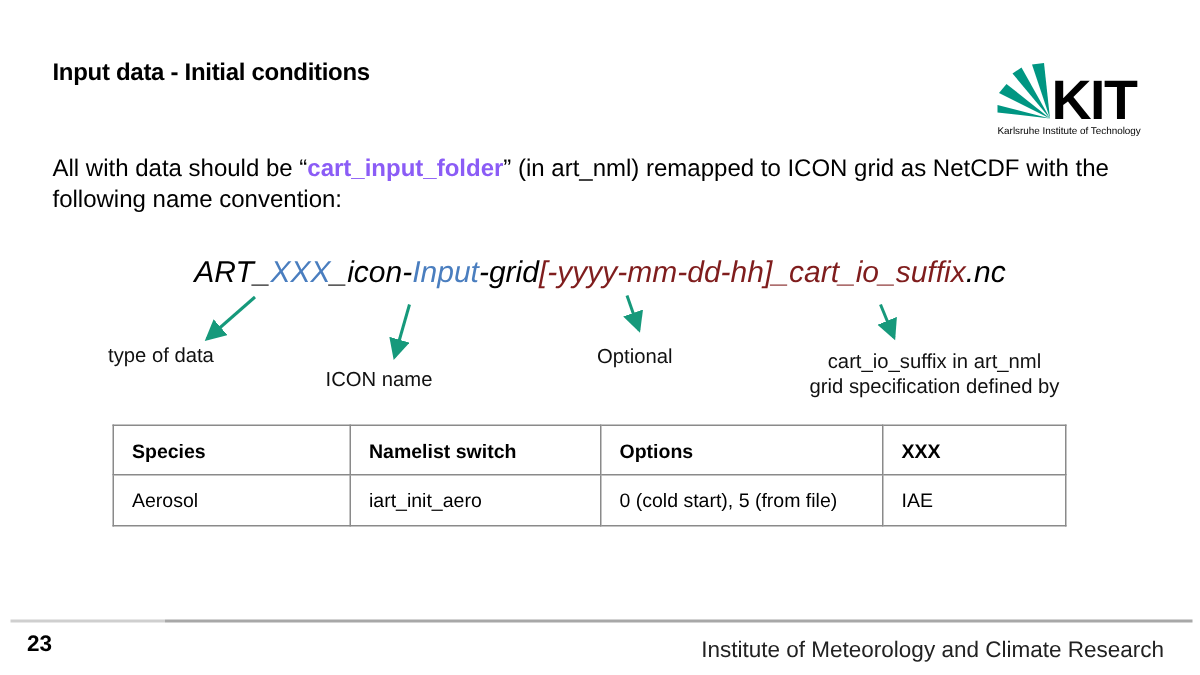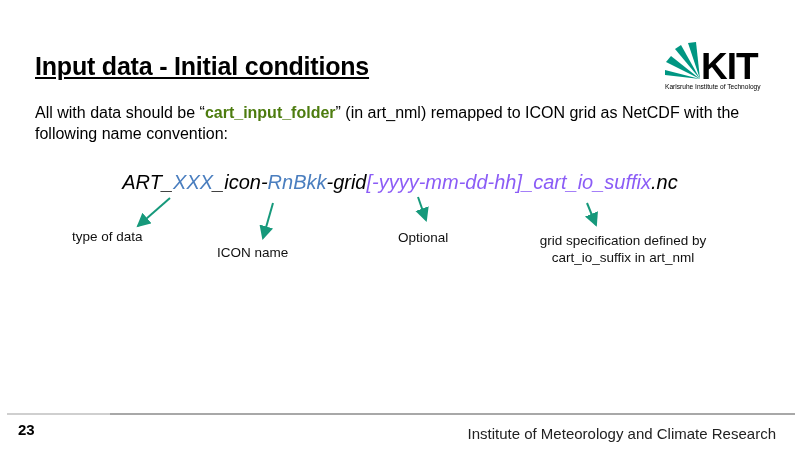--- a/index.html
+++ b/index.html
@@ -2,22 +2,22 @@
 <html><head>
 <meta charset="utf-8">
 <style>
   * { margin:0; padding:0; box-sizing:border-box; }
   html,body { width:800px; height:450px; }
   body {
     position:relative; background:#ffffff; overflow:hidden;
     font-family:"Liberation Sans", sans-serif; color:#000;
   }
   .title {
-    position:absolute; left:35px; top:52px;
-    font-size:25px; font-weight:bold; letter-spacing:-0.2px;text-decoration:underline;
+    position:absolute; left:35px; top:40px;
+    font-size:16px; font-weight:bold; letter-spacing:-0.2px;
   }
   .logo { position:absolute; left:660px; top:40px; width:116px; height:52px;text-align:center; }
   .intro {
     position:absolute; left:35px; top:102px; width:742px;
     font-size:16px; line-height:21px;
   }
   .intro .hl { font-weight:bold; }
   .filename {
     position:absolute; left:0; top:171px; width:800px;
     text-align:center; font-size:20px; font-style:italic;
@@ -57,51 +57,63 @@
       <polygon points="40,39 5,35 5,30"></polygon>
       <polygon points="40,39 6,22 11,16"></polygon>
       <polygon points="40,39 15,9 21,5"></polygon>
       <polygon points="40,39 28,3 36,2"></polygon>
     </g>
     <text x="41" y="39" font-family="Liberation Sans, sans-serif" font-size="37" font-weight="bold" fill="#000" letter-spacing="-1">KIT</text>
     <text x="5" y="49" font-family="Liberation Sans, sans-serif" font-size="6.6" fill="#000">Karlsruhe Institute of Technology</text>
   </svg>
 </div>
 
-<div class="intro"><span>All with data should be “</span><span class="hl" style="color:#4d7c0f">cart_input_folder</span><span>” (in art_nml) remapped to ICON grid as NetCDF with the following name convention:</span></div>
+<div class="intro"><span>All with data should be “</span><span class="hl" style="color:#8b5cf6">cart_input_folder</span><span>” (in art_nml) remapped to ICON grid as NetCDF with the following name convention:</span></div>
 
-<div class="filename"><span>ART_</span><span style="color:#4a7ebf">XXX</span><span>_icon-</span><span style="color:#4a7ebf">RnBkk</span><span>-grid</span><span style="color:#8b5cf6">[-yyyy-mm-dd-hh]_cart_io_suffix</span><span>.nc</span></div>
+<div class="filename"><span>ART_</span><span style="color:#4a7ebf">XXX</span><span>_icon-</span><span style="color:#4a7ebf">Input</span><span>-grid</span><span style="color:#7f1d1d">[-yyyy-mm-dd-hh]_cart_io_suffix</span><span>.nc</span></div>
 
 <svg class="arrows" viewBox="0 0 800 80">
   <defs>
     <marker id="ah" markerWidth="9" markerHeight="8" refX="6" refY="3.5" orient="auto">
       <path d="M0,0 L7,3.5 L0,7 z" fill="#16997b"></path>
     </marker>
   </defs>
   <line x1="170" y1="8" x2="138" y2="36" stroke="#16997b" stroke-width="2" marker-end="url(#ah)"></line>
   <line x1="273" y1="13" x2="263" y2="48" stroke="#16997b" stroke-width="2" marker-end="url(#ah)"></line>
   <line x1="418" y1="7" x2="426" y2="30" stroke="#16997b" stroke-width="2" marker-end="url(#ah)"></line>
   <line x1="587" y1="13" x2="596" y2="35" stroke="#16997b" stroke-width="2" marker-end="url(#ah)"></line>
 </svg>
 
 <div class="ann ann-type">type of data</div>
 <div class="ann ann-icon">ICON name</div>
 <div class="ann ann-opt">Optional</div>
 <div class="ann ann-grid">
+  <div>cart_io_suffix in art_nml</div>
   <div>grid specification defined by</div>
-  <div>cart_io_suffix in art_nml</div>
 </div>
 
 <table class="spec">
   <colgroup>
     <col style="width:158px">
       <col style="width:167px">
       <col style="width:188px">
       <col style="width:122px">
   </colgroup>
   <tbody>
+      <tr class="hdr">
+    <td>Species</td>
+    <td>Namelist switch</td>
+    <td>Options</td>
+    <td>XXX</td>
+  </tr>
+  <tr class="r2">
+    <td>Aerosol</td>
+    <td>iart_init_aero</td>
+    <td>0 (cold start), 5 (from file)</td>
+    <td>IAE</td>
+  </tr>
 </tbody>
   </table>
 
 <div class="footline-a"></div>
 <div class="footline-b"></div>
 <div class="pagenum">23</div>
 <div class="footright">Institute of Meteorology and Climate Research</div>
 
 </body></html>

